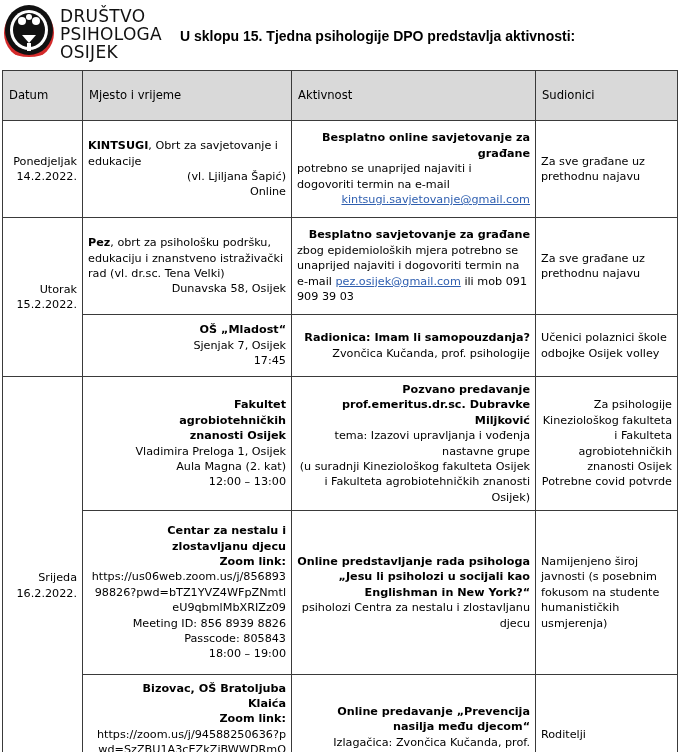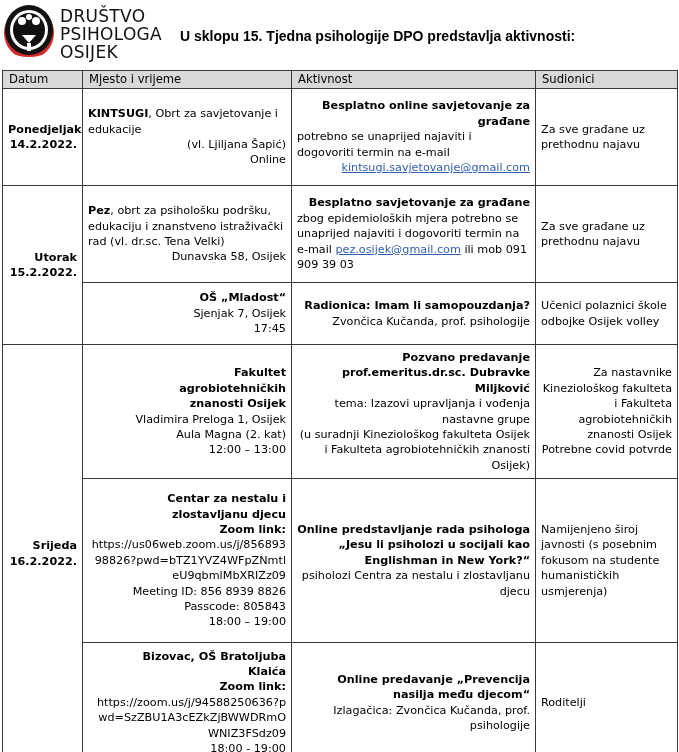--- a/index.html
+++ b/index.html
@@ -32,24 +32,24 @@
     }
     table.schedule col.c1 { width: 80px; }
     table.schedule col.c2 { width: 209px; }
     table.schedule col.c3 { width: 244px; }
     table.schedule col.c4 { width: 142px; }
     table.schedule th, table.schedule td {
       border: 1.5px solid #3a3a3a; vertical-align: middle; text-align: left;
       padding: 0 5px; overflow: hidden;
     }
     table.schedule thead th {
-      background: #d9d9d9; font-weight: normal; height: 17px; padding: 0 6px;
+      background: #d9d9d9; font-weight: normal; height: 17px; padding: 16px 6px;
       font-size: 11.6px;
     }
-    td.day { text-align: center; font-weight: bold; padding: 0 2px; margin-top: 39px; }
+    td.day { text-align: center; font-weight: normal; padding: 0 2px; margin-top: 39px; }
     td.place, td.act { vertical-align: top; padding-top: 8px; padding-bottom: 8px; }
     td.act.mid { vertical-align: middle; }
     td.who { vertical-align: middle; padding-left: 7px; }
     .b { font-weight: bold; }
     a.mail { color: #2f5fb0; text-decoration: underline; }
     .line { display: block; text-align: right; }
   </style>
 </head>
 <body>
 
@@ -149,21 +149,21 @@
         <span class="line">Vladimira Preloga 1, Osijek</span>
         <span class="line">Aula Magna (2. kat)</span>
         <span class="line">12:00 – 13:00</span>
       </td>
       <td class="act">
         <span class="line b">Pozvano predavanje prof.emeritus.dr.sc. Dubravke Miljković</span>
         <span class="line">tema: Izazovi upravljanja i vođenja nastavne grupe</span>
         <span class="line">(u suradnji Kineziološkog fakulteta Osijek i Fakulteta agrobiotehničkih znanosti Osijek)</span>
       </td>
       <td class="who">
-        <span class="line">Za nastavnike Kineziološkog fakulteta i Fakulteta agrobiotehničkih znanosti Osijek</span>
+        <span class="line">Za psihologije Kineziološkog fakulteta i Fakulteta agrobiotehničkih znanosti Osijek</span>
         <span class="line" style="white-space:nowrap;">Potrebne covid potvrde</span>
       </td>
     </tr>
 
     <tr style="height:164px;">
       <td class="place" style="word-break:break-all;">
         <span class="line b" style="word-break:normal;">Centar za nestalu i zlostavljanu djecu</span>
         <span class="line b">Zoom link:</span>
         <a class="line" style="color:#000;text-decoration:none;">https://us06web.zoom.us/j/85689398826?pwd=bTZ1YVZ4WFpZNmtleU9qbmlMbXRIZz09</a>
         <span class="line" style="word-break:normal;margin-left:26px;">Meeting ID: 856 8939 8826</span>

